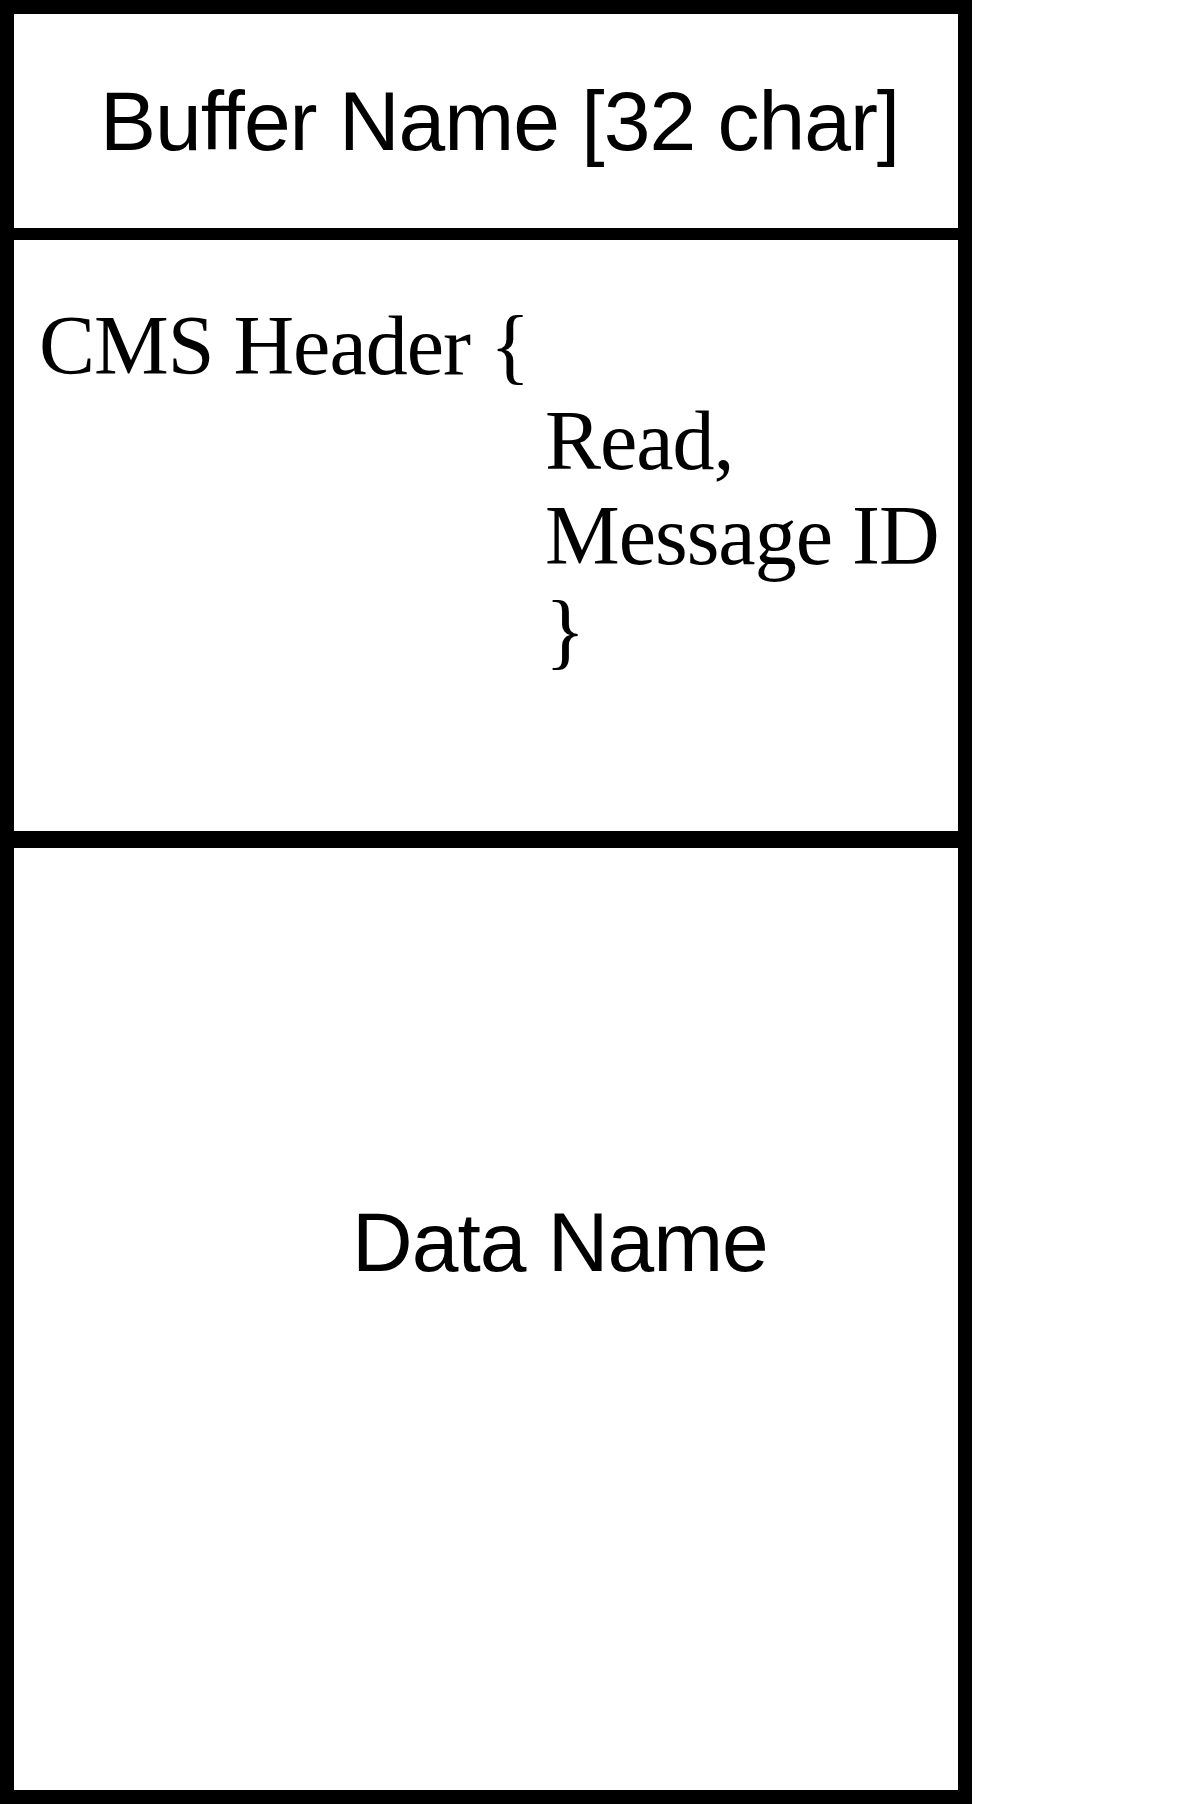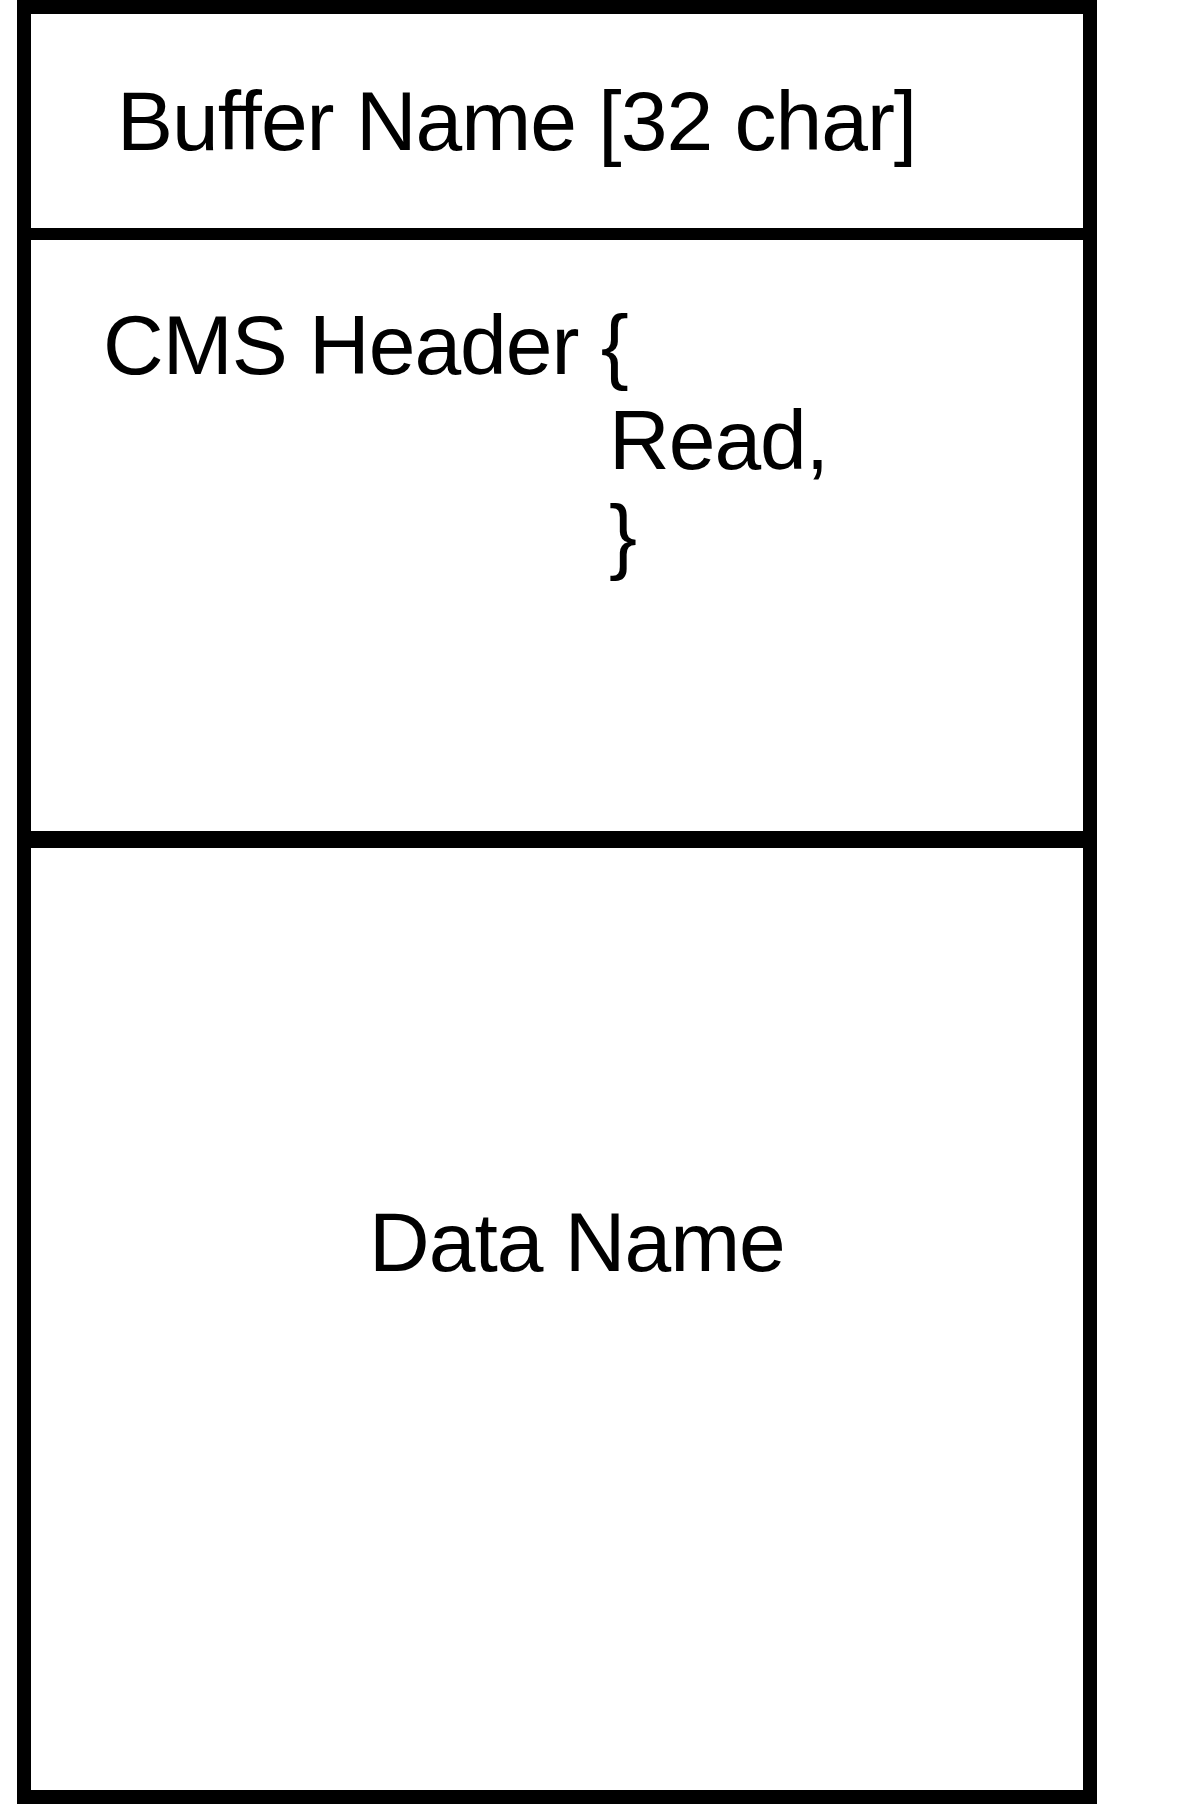--- a/index.html
+++ b/index.html
@@ -10,23 +10,23 @@
   .canvas {
     position: relative;
     width: 1188px;
     height: 1804px;
     background: #ffffff;
     font-family: "Liberation Sans", "DejaVu Sans", sans-serif;
     color: #000000;
   }
   .frame {
     position: absolute;
-    left: 17px;
+    left: 0;
     top: 0;
-    width: 1080px;
+    width: 972px;
     height: 1804px;
     box-sizing: border-box;
     border: 14px solid #000000;
     display: flex;
     flex-direction: column;
   }
   .section {
     box-sizing: border-box;
     background: #ffffff;
     font-size: 84px;
@@ -43,22 +43,23 @@
 
   .section-buffer-name {
     flex: 0 0 214px;
     display: flex;
     align-items: center;
     padding-left: 86px;
   }
   .section-cms-header {
     flex: 0 0 591px;
     padding-top: 58px;
-    padding-left: 72px;
+    padding-left: 25px;
     line-height: 95px;
+    font-family: Liberation Serif, serif;
   }
   .section-cms-header .field {
     margin-left: 506px;
   }
   .section-data-space {
     flex: 1 1 auto;
     padding-top: 352px;
     padding-left: 338px;
   }
 </style>
@@ -70,20 +71,21 @@
 
     <div class="section section-buffer-name">
       <span>Buffer Name [32 char]</span>
     </div>
 
     <div class="divider d1"></div>
 
     <div class="section section-cms-header">
       <div>CMS Header {</div>
       <div class="field">Read,</div>
+      <div class="field">Message ID</div>
       <div class="field">}</div>
     </div>
 
     <div class="divider d2"></div>
 
     <div class="section section-data-space">
       <span>Data Name</span>
     </div>
 
   </div>

